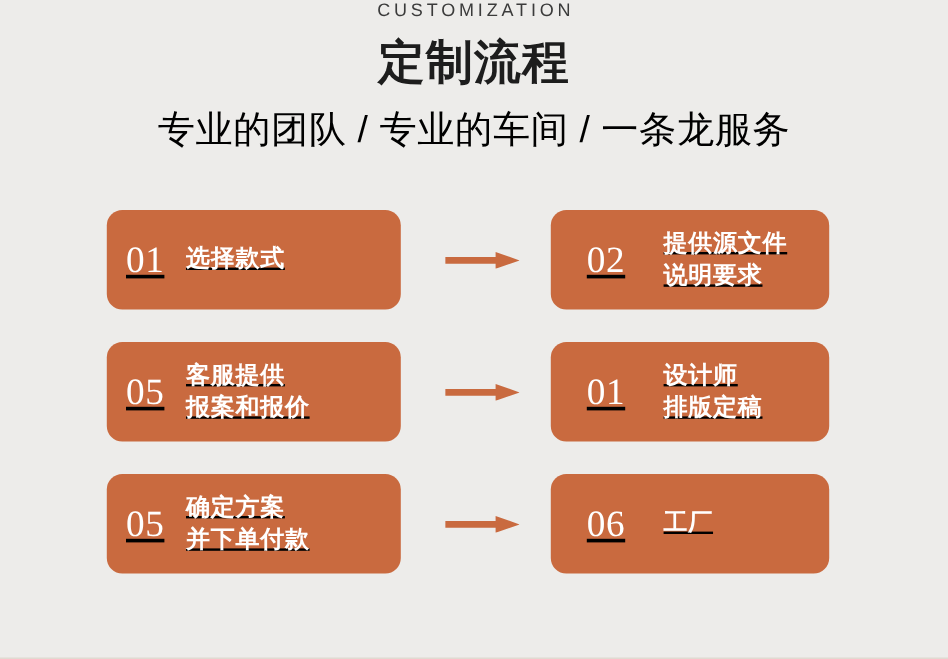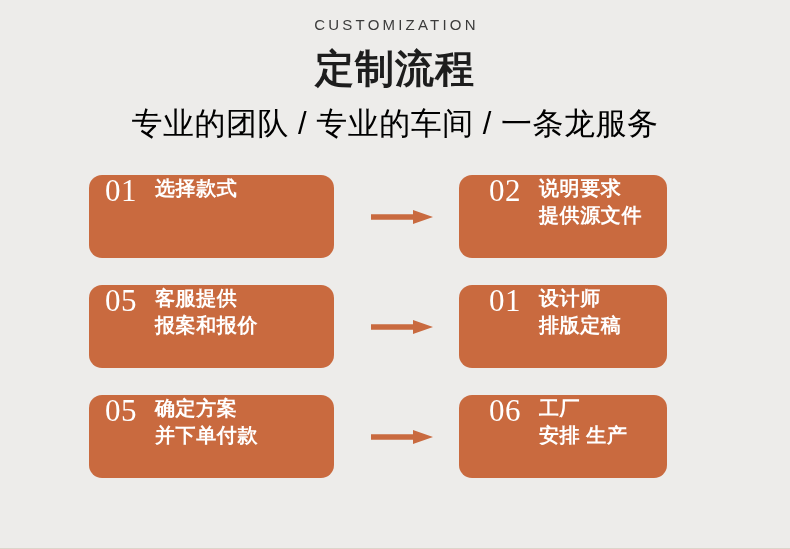--- a/index.html
+++ b/index.html
@@ -20,21 +20,20 @@
     height: 549px;
     position: relative;
     background: #edecea;
     box-sizing: border-box;
   }
 
   
   .header {
     width: 100%;
     text-align: center;
-    padding-top: 16px;
   }
   .eyebrow {
     font-size: 15px;
     letter-spacing: 3.2px;
     color: #3b3b3b;
     font-weight: 400;
     line-height: 1.2;
     margin: 0;
     padding-left: 3px;
   }
@@ -69,32 +68,34 @@
   }
   .flow-row:last-child { margin-bottom: 0; }
 
   .step-box {
     position: absolute;
     top: 0;
     height: 83px;
     background: #c96a3f;
     border-radius: 13px;
     display: flex;
-    align-items: flex-start;
+    align-items: center;
     box-sizing: border-box;
+    text-decoration: underline;
   }
   .step-box.left {
     left: 89px;
     width: 245px;
     padding-left: 16px;
   }
   .step-box.right {
     left: 459px;
-    width: 208px;
+    width: 232px;
     padding-left: 30px;
+    gap: 14px;
   }
 
   .step-num {
     font-family: "Liberation Serif", "DejaVu Serif", serif;
     font-size: 31px;
     color: #ffffff;
     font-weight: 400;
     line-height: 1;
     flex: 0 0 auto;
     letter-spacing: 0.5px;
@@ -152,22 +153,22 @@
         </span>
       </div>
       <span class="arrow">
         <svg width="62" height="14" viewBox="0 0 62 14" xmlns="http://www.w3.org/2000/svg">
           <path d="M0 4.2 H42 V0 L62 7 L42 14 V9.8 H0 Z" fill="#c96a3f"></path>
         </svg>
       </span>
       <div class="step-box right">
         <span class="step-num">02</span>
         <span class="step-text">
+          <span class="line">提供源文件</span>
           <span class="line">说明要求</span>
-          <span class="line">提供源文件</span>
         </span>
       </div>
     </div>
 
     <div class="flow-row">
       <div class="step-box left">
         <span class="step-num">05</span>
         <span class="step-text">
           <span class="line">客服提供</span>
           <span class="line">报案和报价</span>
@@ -197,21 +198,20 @@
       </div>
       <span class="arrow">
         <svg width="62" height="14" viewBox="0 0 62 14" xmlns="http://www.w3.org/2000/svg">
           <path d="M0 4.2 H42 V0 L62 7 L42 14 V9.8 H0 Z" fill="#c96a3f"></path>
         </svg>
       </span>
       <div class="step-box right">
         <span class="step-num">06</span>
         <span class="step-text">
           <span class="line">工厂</span>
-          <span class="line">安排 生产</span>
         </span>
       </div>
     </div>
 
   </div>
 
   <div class="bottom-line"></div>
 </div>
 
 </body></html>

